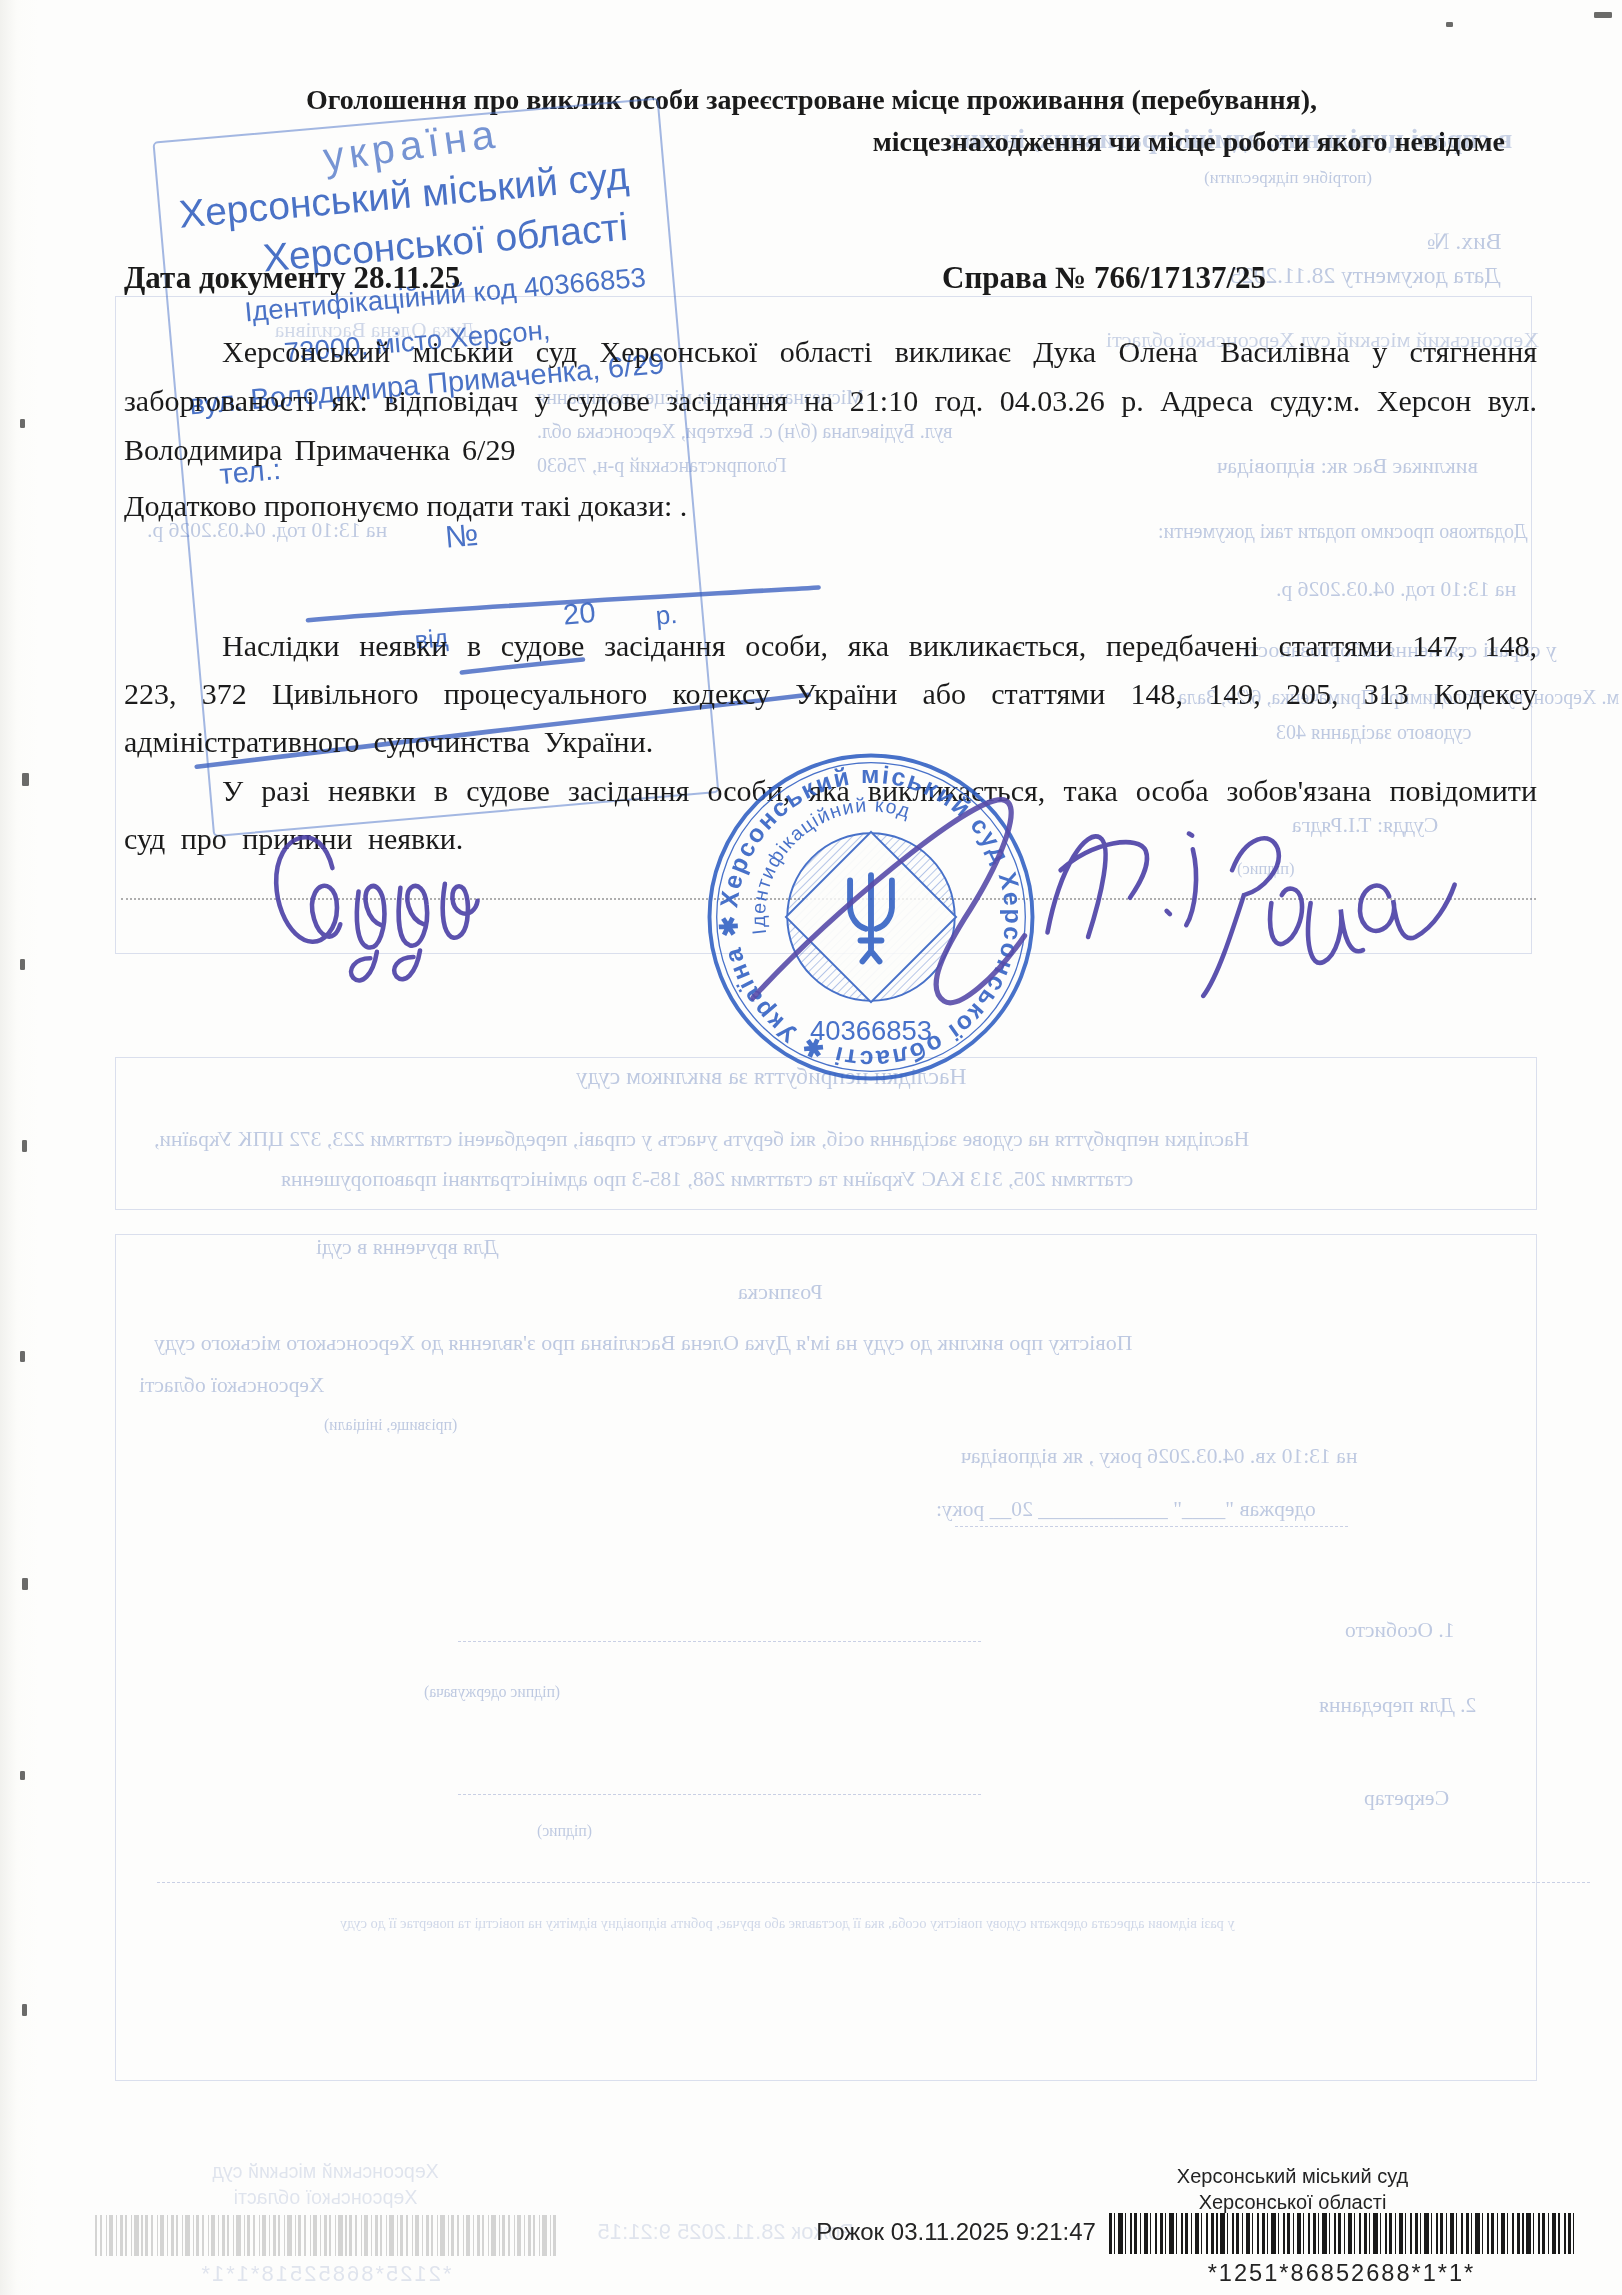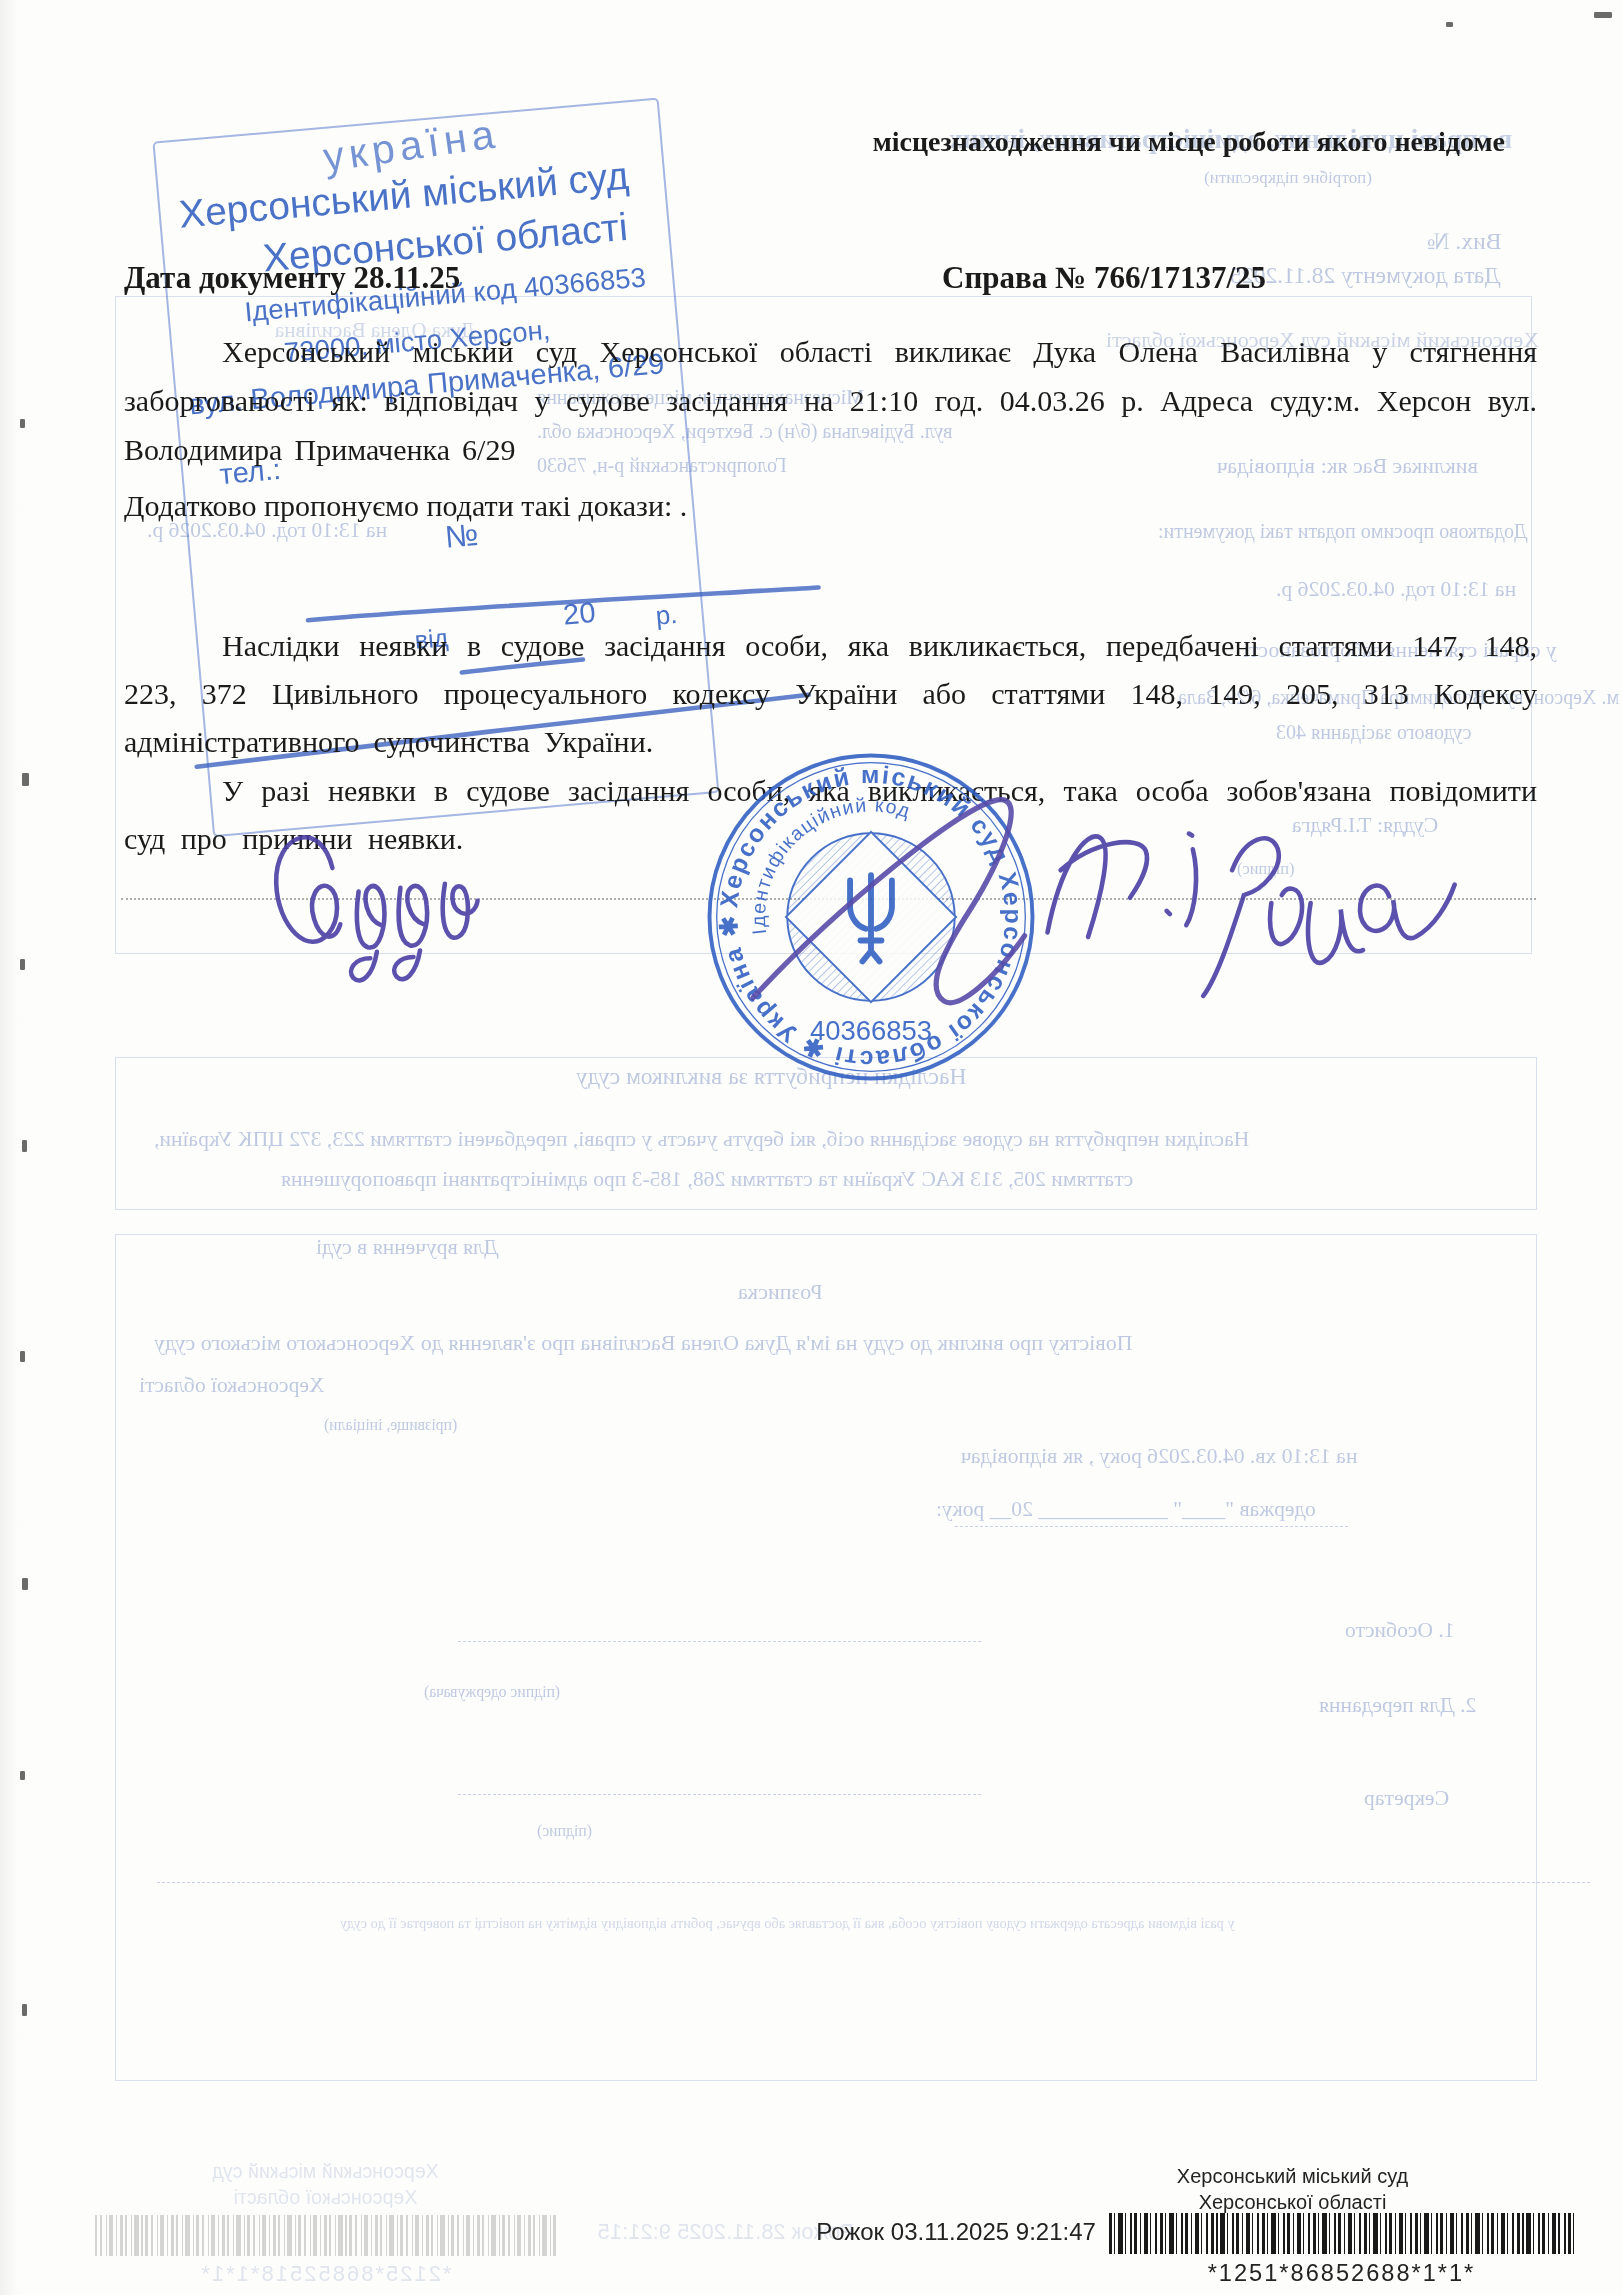--- a/index.html
+++ b/index.html
@@ -78,20 +78,21 @@
   <div class="bl" style="left:340px;top:1915px;font-size:14.4px;opacity:.4;">у разі відмови адресата одержати судову повістку особа, яка її доставляє або вручає, робить відповідну відмітку на повістці та повертає її до суду</div>
 
   <div class="abs" style="left:43px;top:2155px;width:811px;height:141px;transform:scaleX(-1);opacity:.2;font-family:'Liberation Sans',sans-serif;color:#6d82b5;">
     <div class="abs ctr" style="left:298px;top:5.2px;width:461px;font-size:19.6px;">Херсонський міський суд</div>
     <div class="abs ctr" style="left:298px;top:31px;width:461px;font-size:19.6px;">Херсонської області</div>
     <div class="abs" style="left:0px;top:64px;font-size:22px;white-space:nowrap;">Рожок  28.11.2025 9:21:15</div>
     <div class="barcode" style="left:298px;top:60px;width:461px;opacity:.9;"></div>
     <div class="abs ctr" style="left:298px;top:106px;width:461px;font-size:22px;letter-spacing:2px;">*2125*86852518*1*1*</div>
   </div>
 
+  <div class="abs ctr b" style="left:118px;top:84px;width:1387px;font-size:28px;">Оголошення про виклик особи зареєстроване місце проживання (перебування),</div>
   <div class="abs ctr b" style="left:118px;top:126px;width:1387px;font-size:28px;text-align:right;">місцезнаходження чи місце роботи якого невідоме</div>
 
   <div id="stamp" class="abs">
     <div class="abs" style="left:167px;top:1.3px;font-size:41px;letter-spacing:5.2px;opacity:.75;transform:rotate(-3deg);">україна</div>
     <div class="abs" style="left:18.3px;top:51px;font-size:39px;">Херсонський міський суд</div>
     <div class="abs" style="left:98px;top:102px;font-size:39px;">Херсонської області</div>
     <div class="abs" style="left:75px;top:160px;font-size:27.5px;">Ідентифікаційний код 40366853</div>
     <div class="abs" style="left:111px;top:204px;font-size:27.5px;">73000, місто Херсон,</div>
     <div class="abs" style="left:11.8px;top:247px;font-size:29px;">вул. Володимира Примаченка, 6/29</div>
     <div class="abs" style="left:36px;top:319px;font-size:29px;">тел.:</div>

